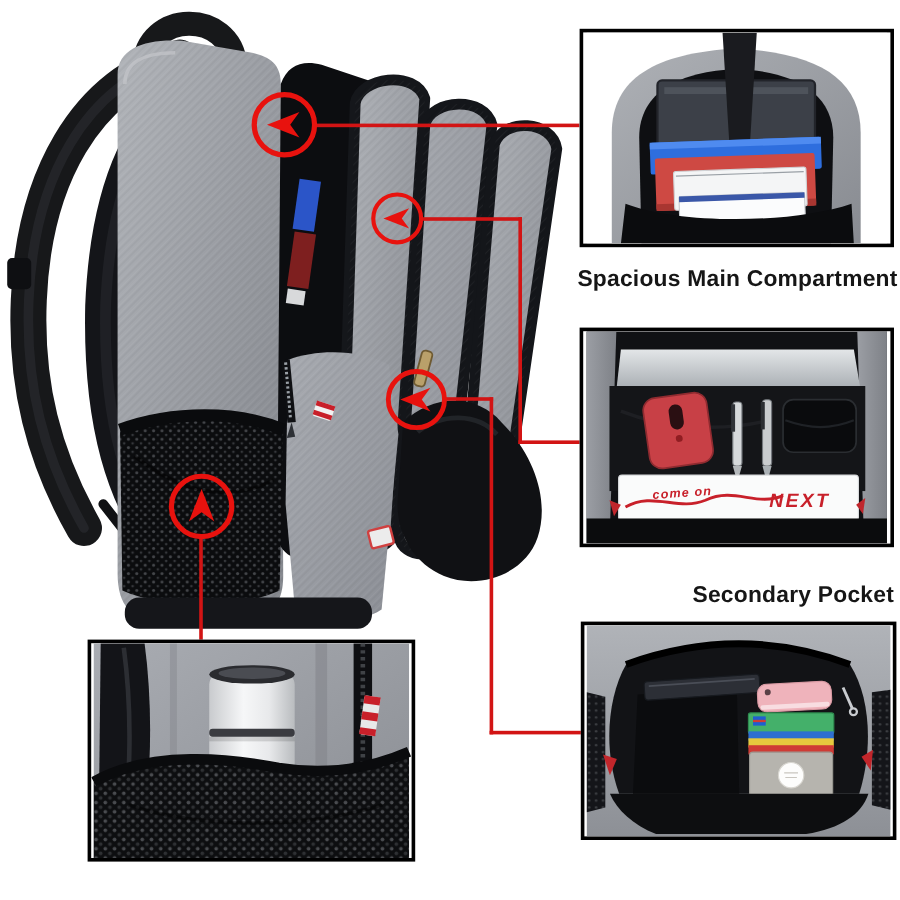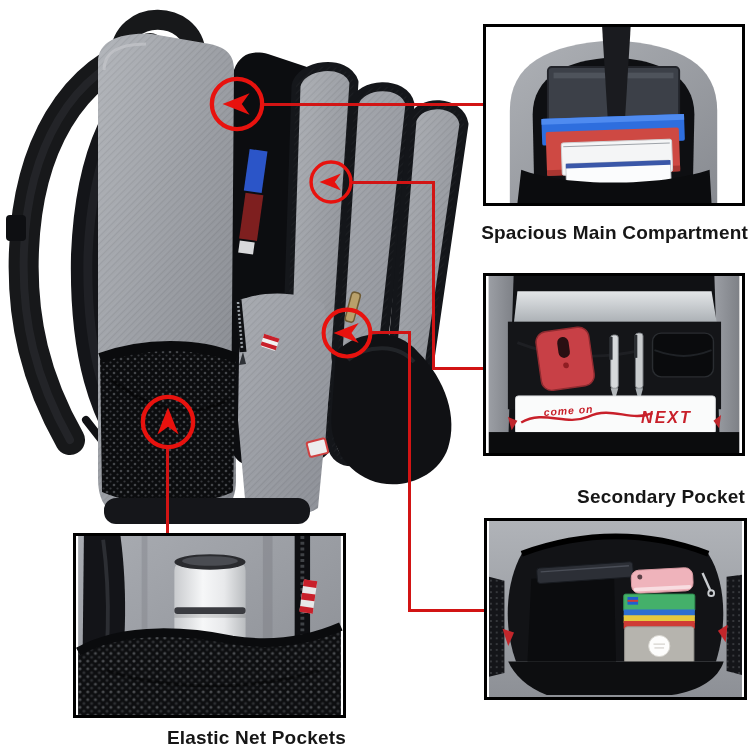--- a/index.html
+++ b/index.html
@@ -332,15 +332,14 @@
         <rect x="100" y="74" width="74" height="7" rx="3" fill="#3a3b40"></rect>
         <rect x="100" y="81" width="74" height="4" fill="#00000022"></rect>
       </g>
       <g>
         <path d="M0,120 C50,92 120,100 160,108 C210,116 250,104 273,94 L273,186 L0,186 Z" fill="url(#d-mesh)"></path>
         <path d="M0,120 C50,92 120,100 160,108 C210,116 250,104 273,94" fill="none" stroke="#0a0b0d" stroke-width="9"></path>
         <path d="M30,140 C90,160 180,162 250,140" fill="none" stroke="#000" stroke-width="3" opacity=".4"></path>
       </g>
     </svg>
   </figure>
-  <div class="caption" style="left:73px;top:727px;width:273px;">Elastic Net Pockets</div>
 
 </div>
 
 </body></html>

